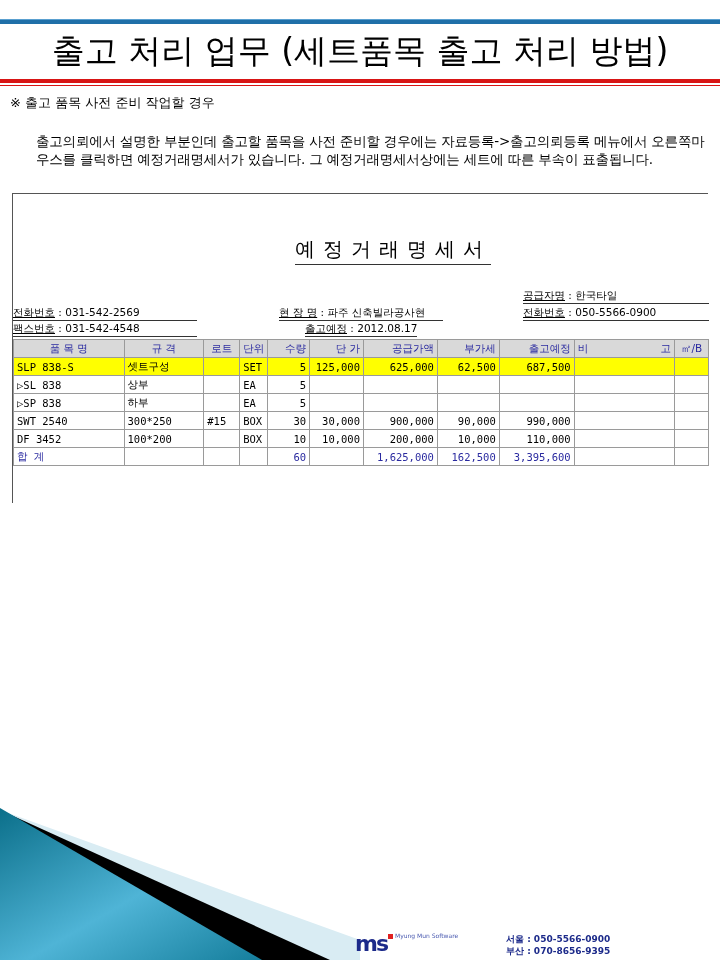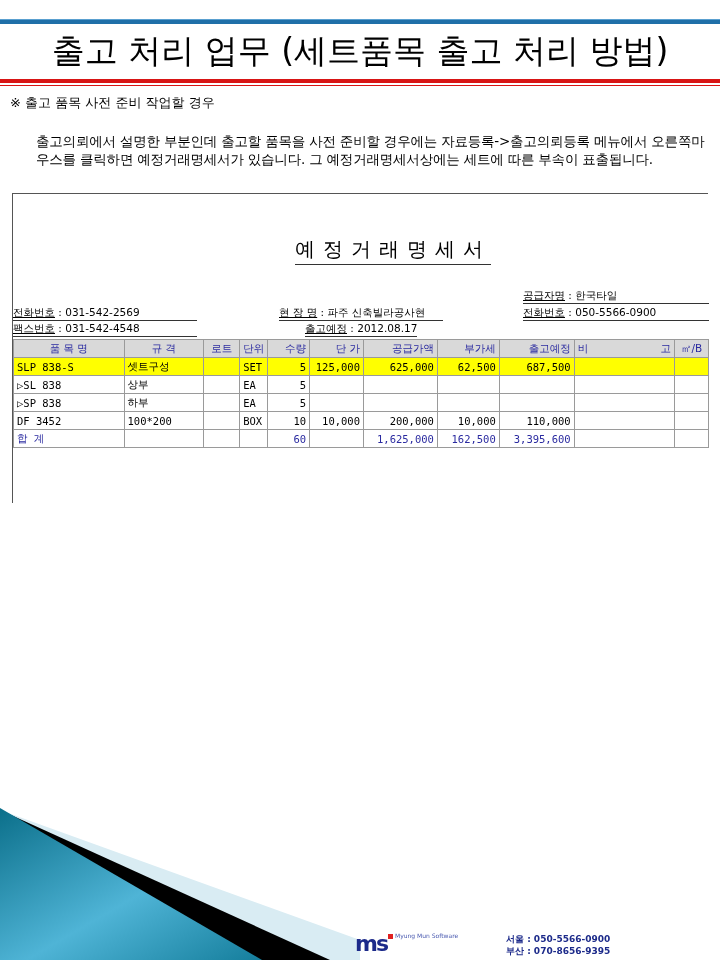--- a/index.html
+++ b/index.html
@@ -138,20 +138,33 @@
         <td>EA</td>
         <td class="r">5</td>
         <td class="r"></td>
         <td class="r"></td>
         <td class="r"></td>
         <td class="r"></td>
         <td colspan="2"></td>
         <td></td>
       </tr>
       <tr>
+        <td>SWT 2540</td>
+        <td>300*250</td>
+        <td>#15</td>
+        <td>BOX</td>
+        <td class="r">30</td>
+        <td class="r">30,000</td>
+        <td class="r">900,000</td>
+        <td class="r">90,000</td>
+        <td class="r">990,000</td>
+        <td colspan="2"></td>
+        <td></td>
+      </tr>
+      <tr>
         <td>DF 3452</td>
         <td>100*200</td>
         <td></td>
         <td>BOX</td>
         <td class="r">10</td>
         <td class="r">10,000</td>
         <td class="r">200,000</td>
         <td class="r">10,000</td>
         <td class="r">110,000</td>
         <td colspan="2"></td>

